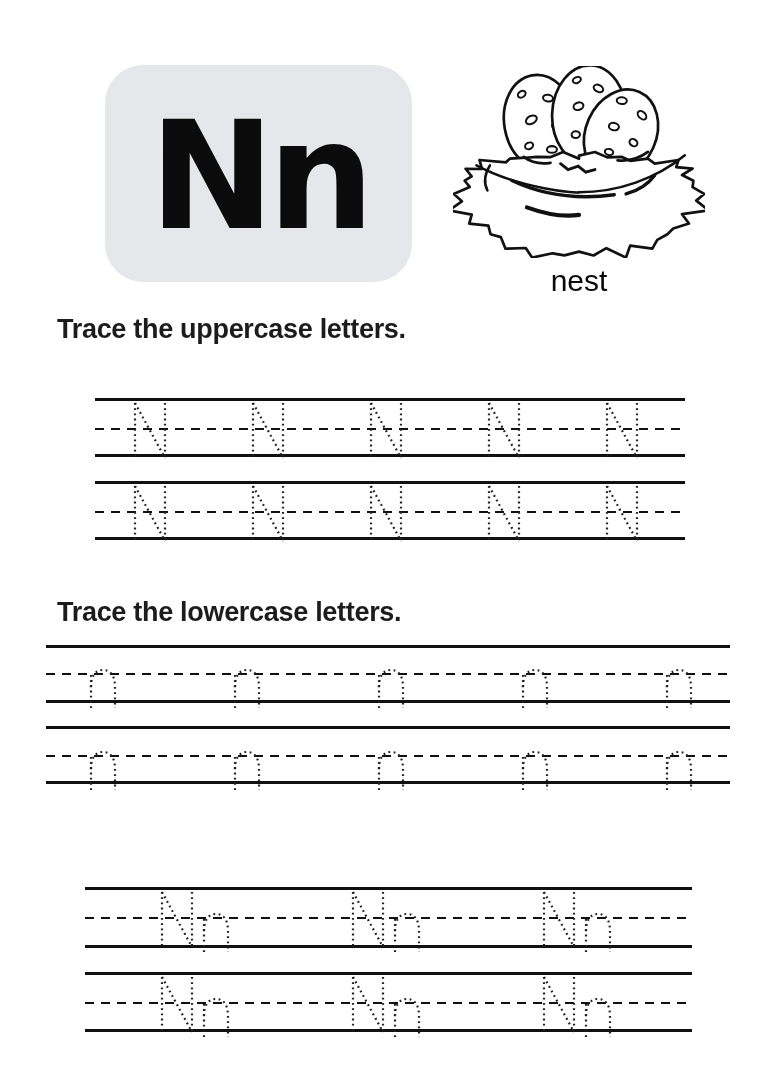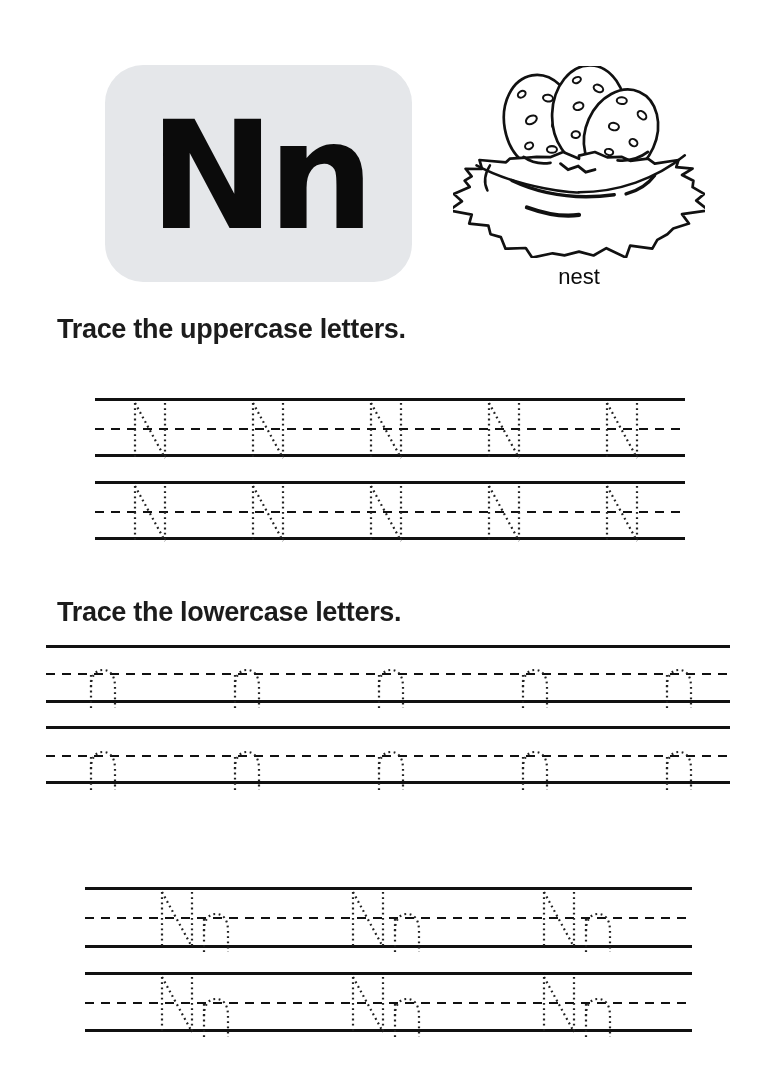--- a/index.html
+++ b/index.html
@@ -14,21 +14,21 @@
     display:flex;align-items:center;justify-content:center;
   }
   .letter-card .big-letters{
     font-family:"DejaVu Sans", sans-serif;
     font-size:150px;font-weight:bold;letter-spacing:-7px;
     color:var(--ink,#0b0b0b);line-height:1;transform:translateY(2px);
   }
   .nest-svg{position:absolute;left:453px;top:66px;width:252px;height:192px;}
   .nest-caption{
     position:absolute;left:453px;top:264px;width:252px;text-align:center;
-    font-size:22px;color:var(--ink,#0b0b0b);
+    font-size:30px;color:var(--ink,#0b0b0b);
   }
   .heading{
     position:absolute;left:57px;margin:0;
     font-size:27px;line-height:32px;font-weight:bold;letter-spacing:-0.3px;
     color:var(--heading,#1c1c1c);
   }
   #heading-upper{top:313px;}
   #heading-lower{top:596px;}
   #heading-mixed{top:835px;}
   .strips-layer{position:absolute;inset:0;}

